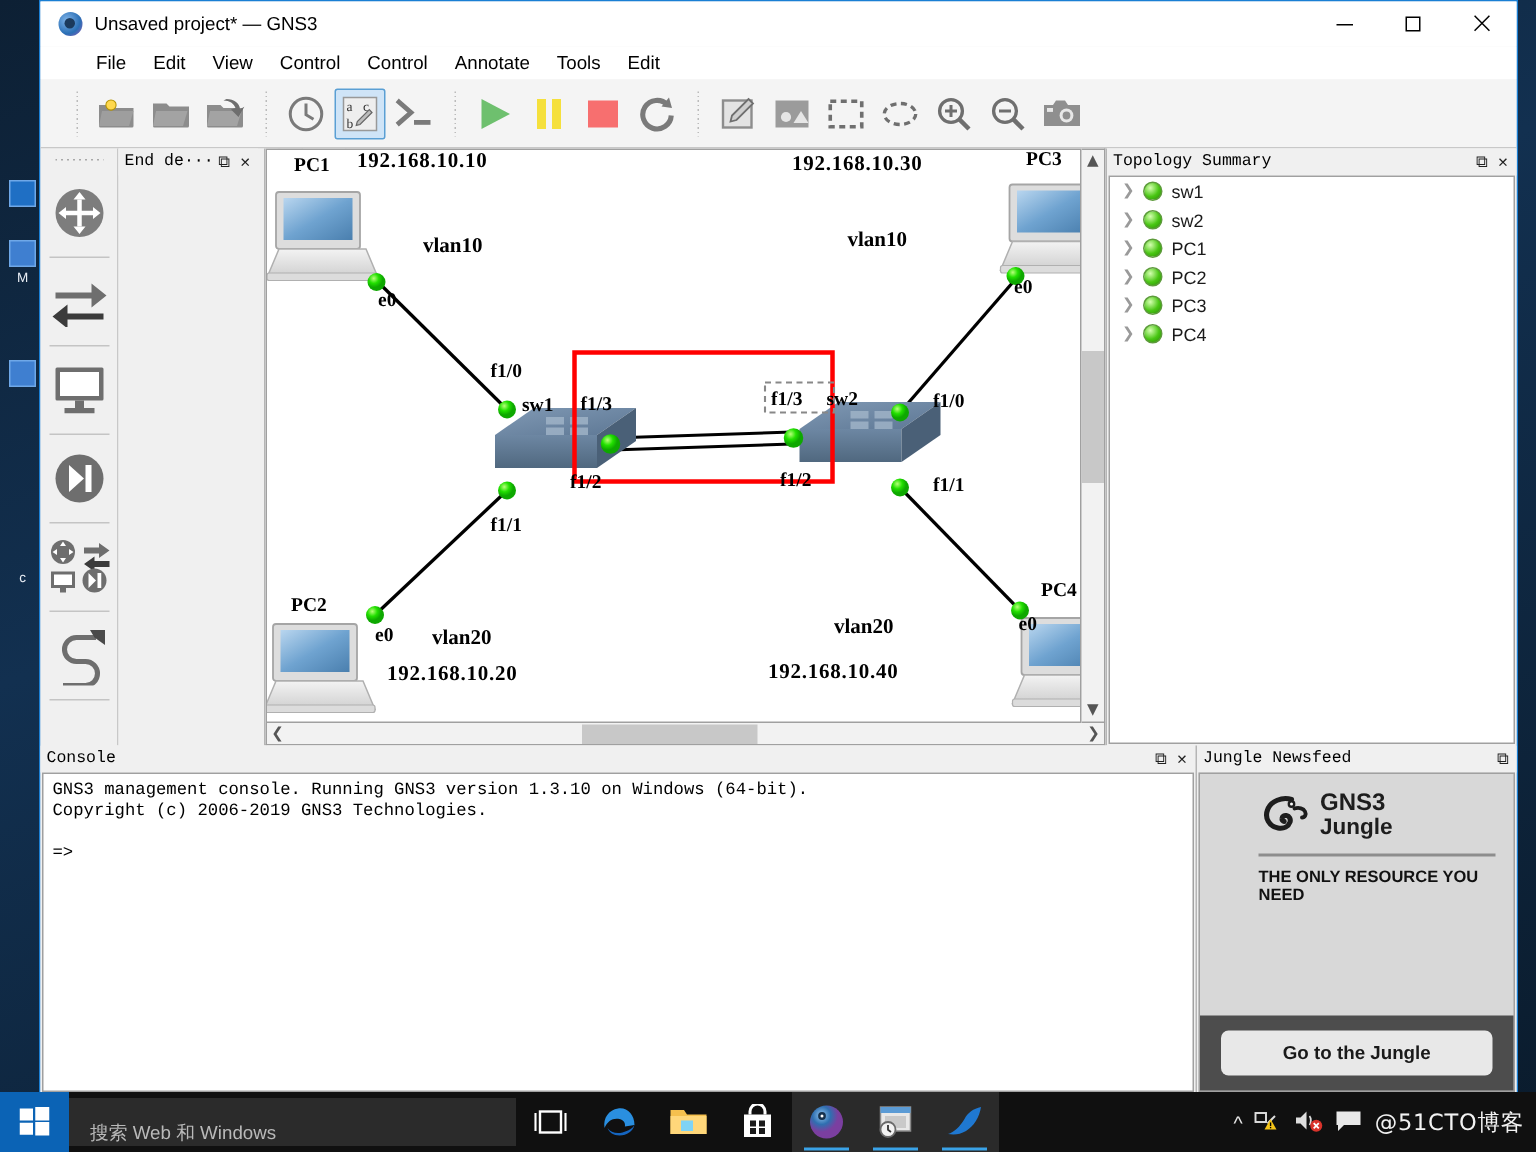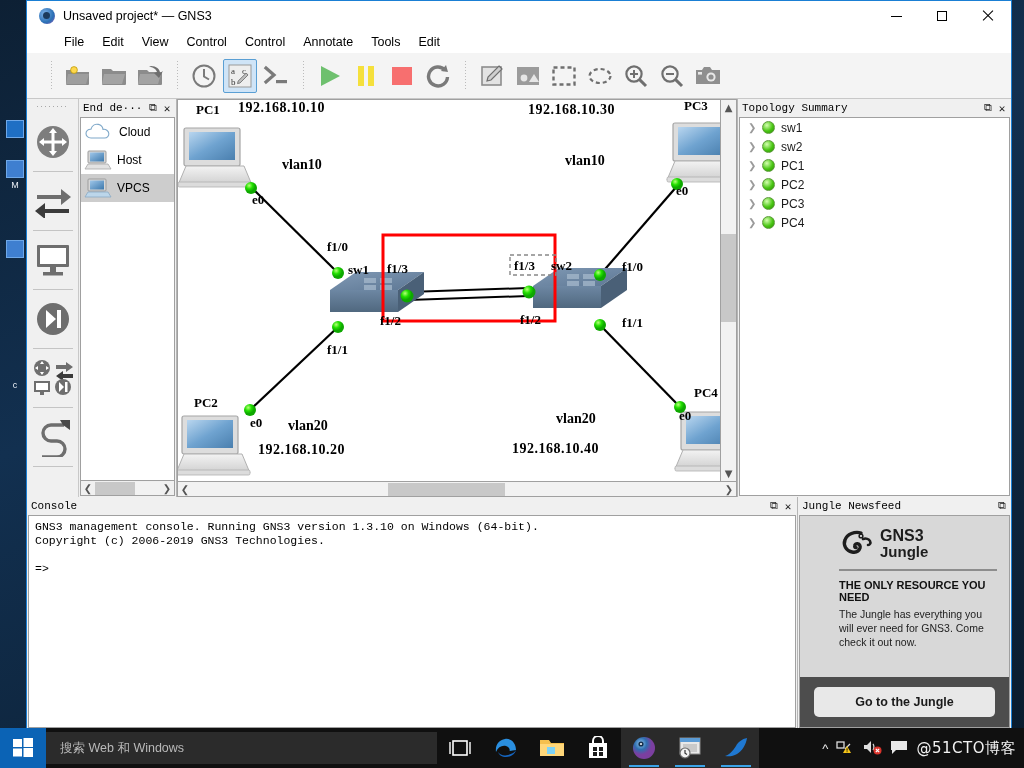--- a/index.html
+++ b/index.html
@@ -84,21 +84,21 @@
     width: 52px; background: #f0f0f0; border-right: 1px solid #c8c8c8;
     display: flex; flex-direction: column; align-items: center; padding-top: 4px;
   }
   #devtools .grip { width: 32px; height: 6px; margin-bottom: 4px;
     background-image: repeating-linear-gradient(to right, #a8a8a8 0 1px, transparent 1px 4px);
     background-position: center; background-repeat: no-repeat; background-size: 100% 1px; }
   .dt-btn { width: 46px; height: 58px; display:flex; align-items:center; justify-content:center; }
   .dt-div { width: 40px; height: 1px; background: #c4c4c4; }
 
   
-  #enddock { width: 98px; background: #f0f0f0; border-right: 1px solid #b5b5b5; display: flex; flex-direction: column; }
+  #enddock { width: 98px; background: #f0f0f0; border-right: 1px solid #b5b5b5; display: flex; flex-direction: row; gap: 12px; }
   .dock-title {
     height: 18px; display: flex; align-items: center; padding: 0 2px 0 4px;
     font-family: "Liberation Mono", monospace; font-size: 11px; color: #000;
     background: #f0f0f0;
   }
   .dock-title .t { flex: 1 1 auto; overflow: hidden; white-space: nowrap; }
   .dock-title .b { width: 14px; text-align: center; font-size: 11px; color: #222; }
   #enddock .list { flex: 1 1 auto; background: #fff; border: 1px solid #a0a0a0; margin: 0 1px; overflow: hidden; }
   .dev-item { height: 28px; display: flex; align-items: center; padding-left: 3px; gap: 5px; font-size: 12px; color: #000; }
   .dev-item.sel { background: #cdcdcd; }
@@ -148,21 +148,21 @@
   .nf-rule { height: 2px; background: #8d8d8d; margin: 2px 0 8px; }
   .nf-head { font-weight: bold; font-size: 11px; color: #111; margin-bottom: 4px; }
   .nf-text { font-size: 10.5px; color: #222; line-height: 14px; }
   .nf-foot { background: #4d4d4d; padding: 10px 14px; }
   .nf-btn { background: #e8e8e8; border-radius: 5px; text-align: center; padding: 8px 0;
             font-weight: bold; font-size: 12.5px; color: #1a1a1a; }
 
   
   #taskbar { position: absolute; left: 0; bottom: 0; width: 1024px; height: 40px; background: #101010; display: flex; align-items: center; }
   #startbtn { width: 46px; height: 40px; display: flex; align-items: center; justify-content: center; background: #0b63b5; }
-  #searchbox { width: 391px; height: 32px; background: #2b2b2b; display: flex; align-items: center; padding-left: 14px;
+  #searchbox { width: 298px; height: 32px; background: #2b2b2b; display: flex; align-items: flex-end; padding-left: 14px;
                color: #b9b9b9; font-size: 12.5px; }
   .tb-taskicon { width: 46px; height: 40px; display: flex; align-items: center; justify-content: center; position: relative; }
   .tb-taskicon.running { background: #2a2a2a; }
   .tb-taskicon.running::after { content:""; position: absolute; left: 8px; right: 8px; bottom: 1px; height: 2px; background: #3aa3e8; }
   #tray { margin-left: auto; display: flex; align-items: center; gap: 8px; padding-right: 8px; color: #e8e8e8; font-size: 11px; }
   .wm { color: #f2f2f2; font-size: 15px; font-family: "DejaVu Sans", sans-serif; letter-spacing: .5px; }
 </style>
 </head>
 <body>
 
@@ -663,21 +663,20 @@
                 <circle cx="22" cy="7" r="1" fill="#fff"></circle>
                 <path d="M24 10c3-1 6 0 7 2s0 4-2 4" fill="none" stroke="#1d1d1d" stroke-width="2.6" stroke-linecap="round"></path>
               </svg>
               <div>
                 <div class="nf-brand">GNS3</div>
                 <div class="nf-sub">Jungle</div>
               </div>
             </div>
             <div class="nf-rule"></div>
             <div class="nf-head">THE ONLY RESOURCE YOU NEED</div>
-            <div class="nf-text">The Jungle has everything you will ever need for GNS3. Come check it out now.</div>
           </div>
           <div class="nf-foot">
             <div class="nf-btn">Go to the Jungle</div>
           </div>
         </div>
       </div>
     </div>
   </div>
 </div>
 

